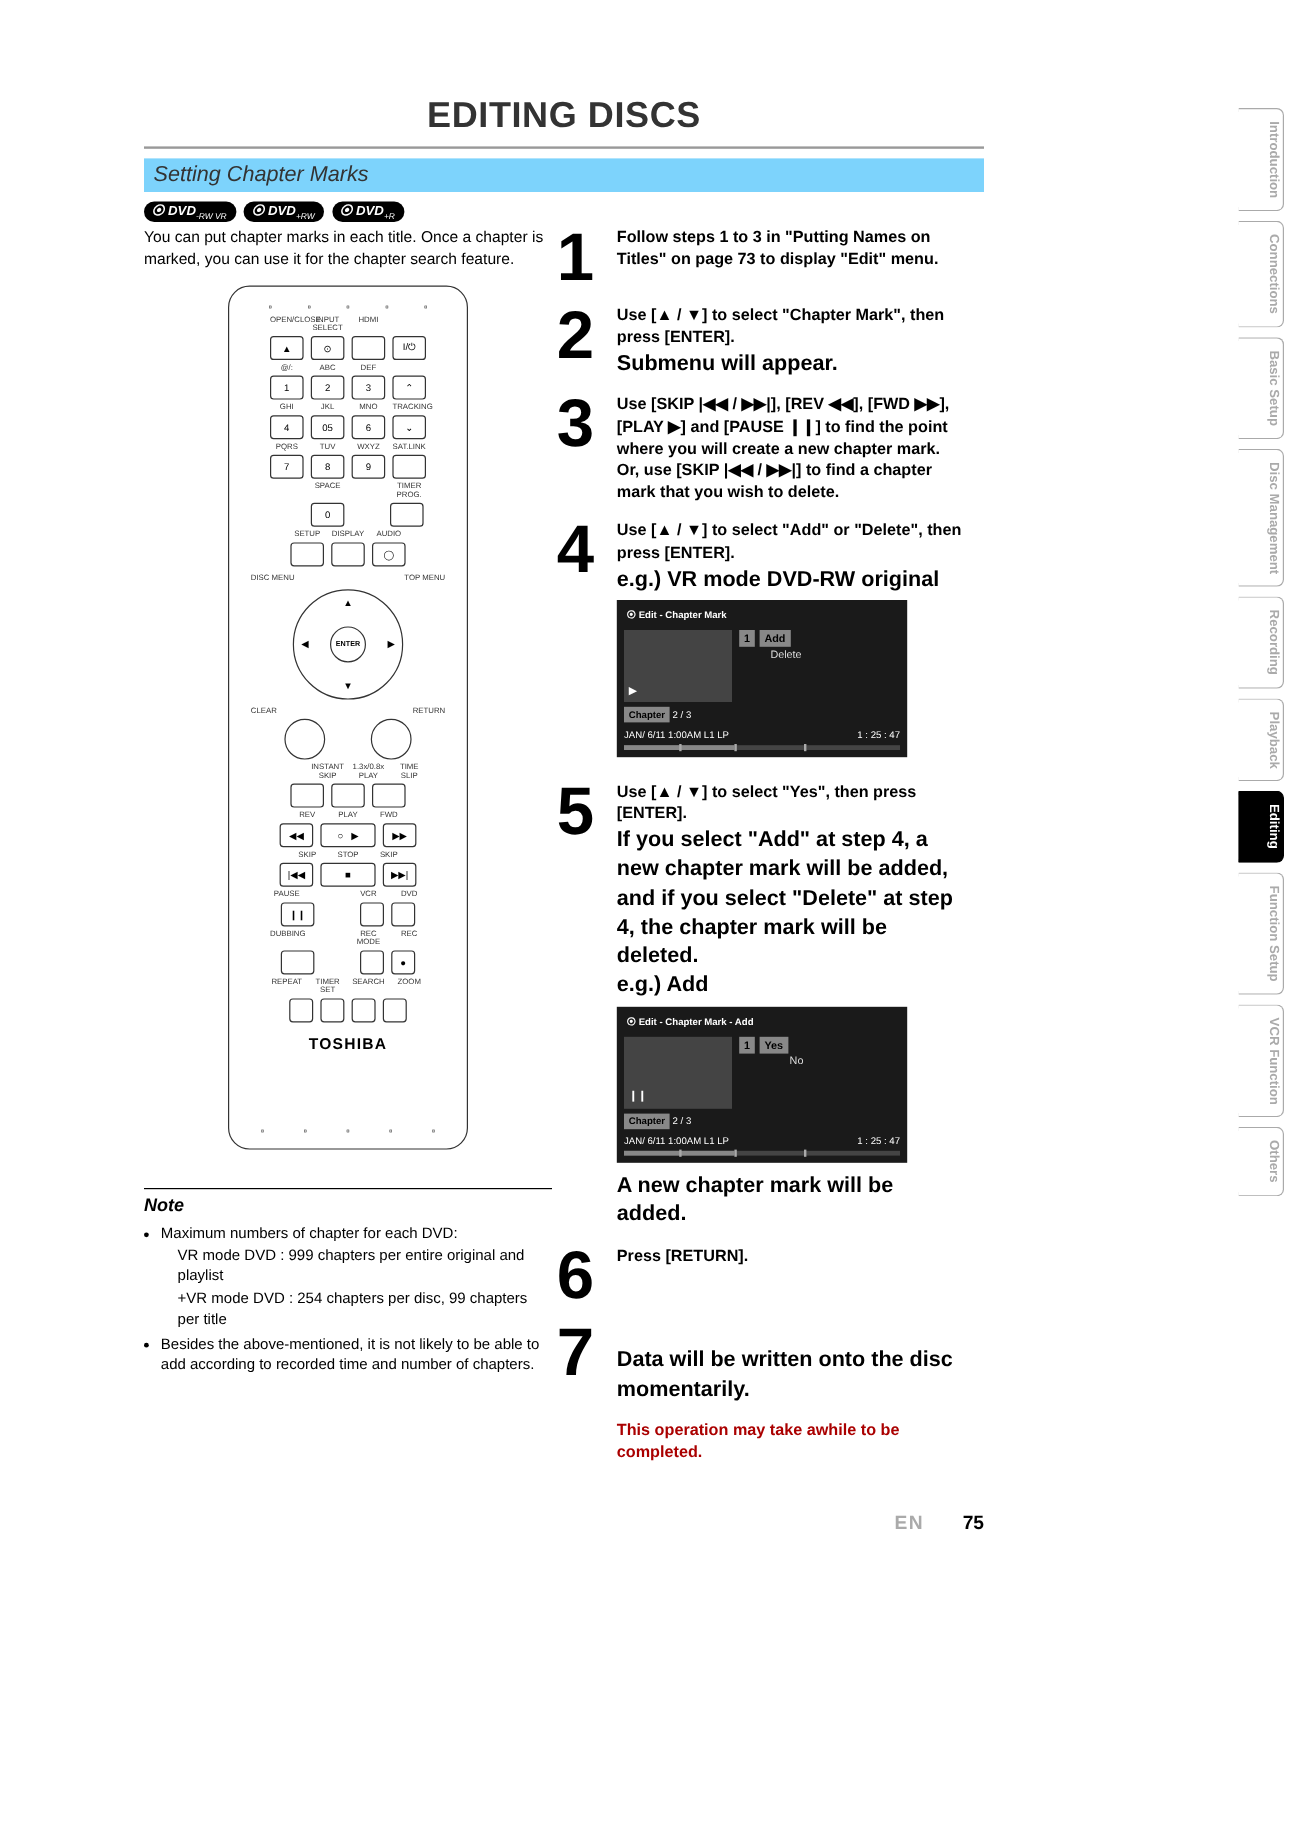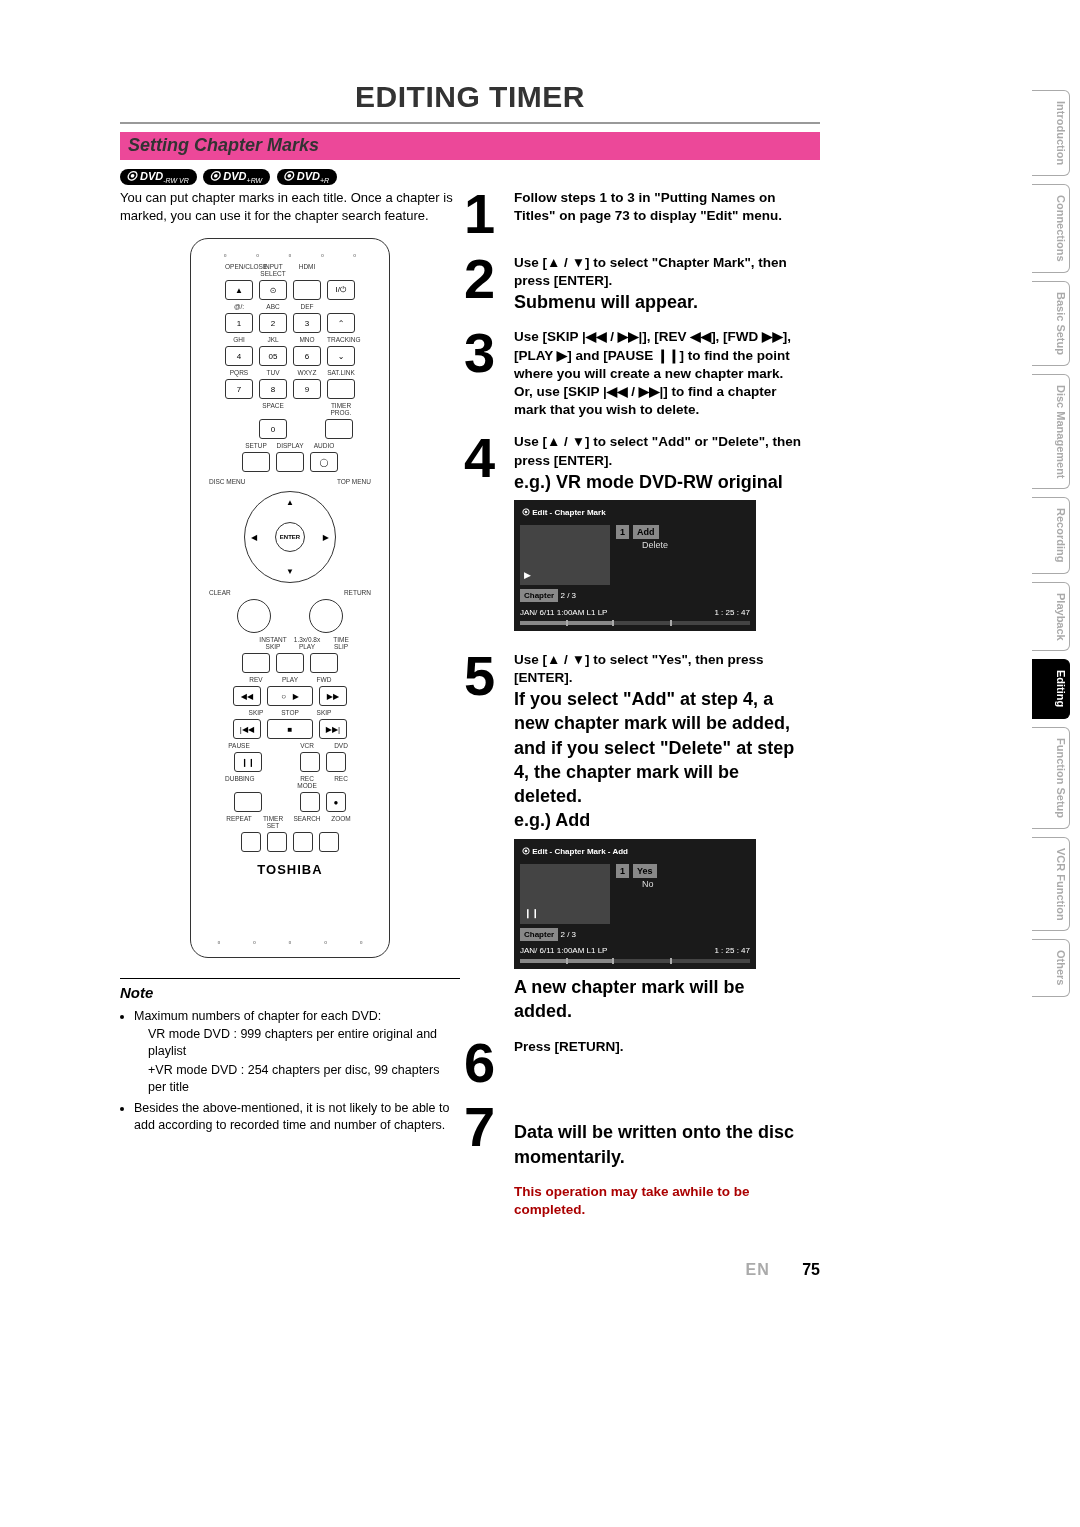--- a/index.html
+++ b/index.html
@@ -24,24 +24,24 @@
     letter-spacing: 0.5px;
     color: #333;
     margin-bottom: 8px;
   }
   .title-rule {
     border: 0;
     border-top: 2px solid #999;
     margin: 0 0 8px 0;
   }
   .section-header {
-    background: #ec4899;
+    background: #7dd3fc;
     color: #333;
     font-size: 18px;
-    font-weight: bold;
+    font-weight: normal;
     font-style: italic;
     padding: 3px 8px 4px 8px;
     margin-bottom: 6px;
   }
   .disc-badges {
     margin-bottom: 4px;
   }
   .badge {
     display: inline-block;
     background: #000;
@@ -135,21 +135,21 @@
   .remote .navpad .arr { position:absolute; font-size:8px; }
   .remote .wide { width:44px; }
   .remote .brand {
     font-weight:bold;
     letter-spacing:1px;
     font-size:13px;
     margin-top:10px;
   }
   .note-box {
     border-top: 1.5px solid #000;
-    margin-top: 20px;
+    margin-top: 32px;
     padding-top: 4px;
     font-size: 12.5px;
     line-height: 1.35;
   }
   .note-title {
     font-weight: bold;
     font-style: italic;
     font-size: 15px;
     margin-bottom: 4px;
   }
@@ -280,21 +280,21 @@
   .tab.active {
     background: #000;
     color: #fff;
     border-color:#000;
   }
 </style>
 </head>
 <body>
 
 <div class="page">
-  <div class="title">EDITING TIMER</div>
+  <div class="title">EDITING DISCS</div>
   <hr class="title-rule">
   <div class="section-header">Setting Chapter Marks</div>
 
   <div class="disc-badges">
     <span class="badge">⦿ DVD<sub>-RW VR</sub></span>
     <span class="badge">⦿ DVD<sub>+RW</sub></span>
     <span class="badge">⦿ DVD<sub>+R</sub></span>
   </div>
 
   <div class="columns">
@@ -565,21 +565,21 @@
             <div class="osd-title"><span>⦿</span> <span>Edit - Chapter Mark - Add</span></div>
             <div class="osd-body">
               <div>
                 <div class="thumb">
                     <span class="play">❙❙</span>
                   </div>
                 <div class="chap"><span class="chaplbl">Chapter</span> <span>2 / 3</span></div>
               </div>
               <div class="menu">
                 <div><span class="sel">1</span><span class="sel">Yes</span></div>
-                <div style="margin-left:22px;"><span class="opt">No</span></div>
+                <div style="margin-left:38px;"><span class="opt">No</span></div>
               </div>
             </div>
             <div class="footer">
               <span>JAN/ 6/11 1:00AM L1   LP</span>
               <span>1 : 25 : 47</span>
             </div>
             <div class="bar">
               <div class="fill"></div>
               <div class="mark" style="left:20%"></div>
               <div class="mark" style="left:40%"></div>

